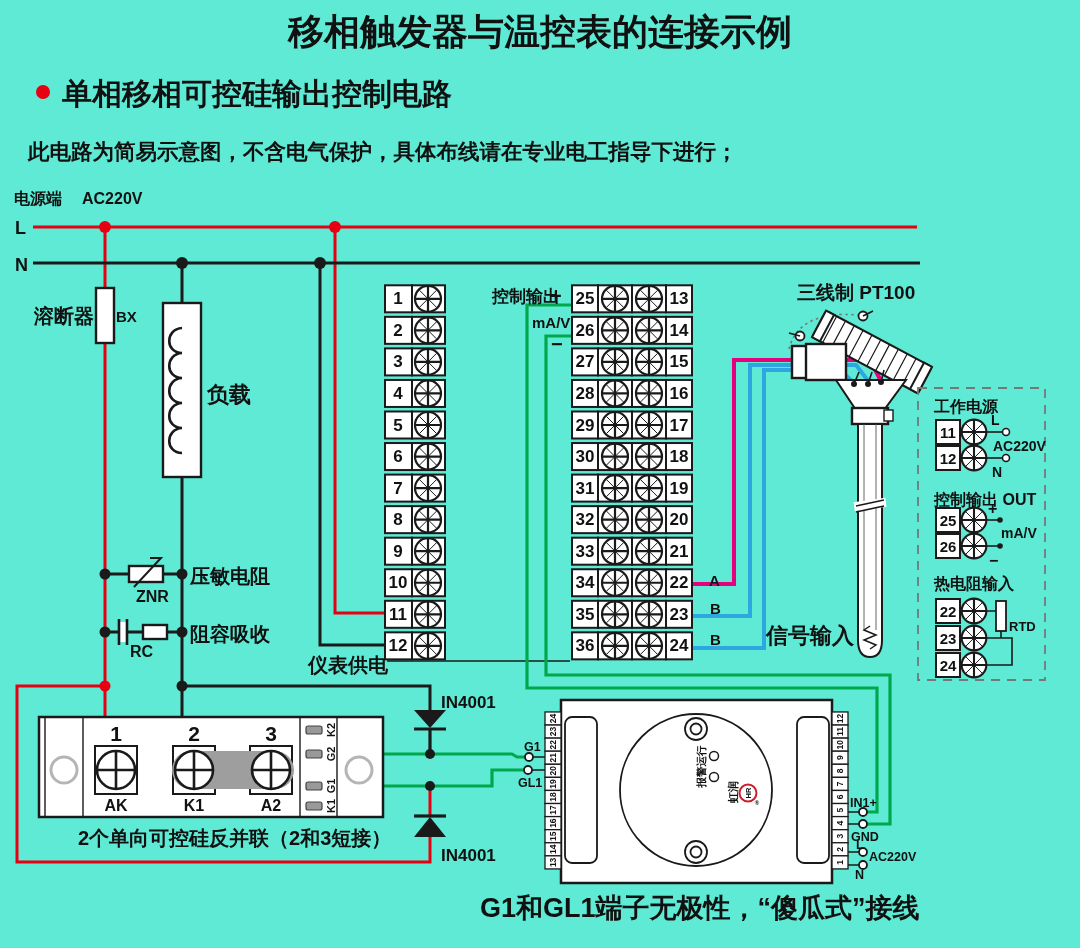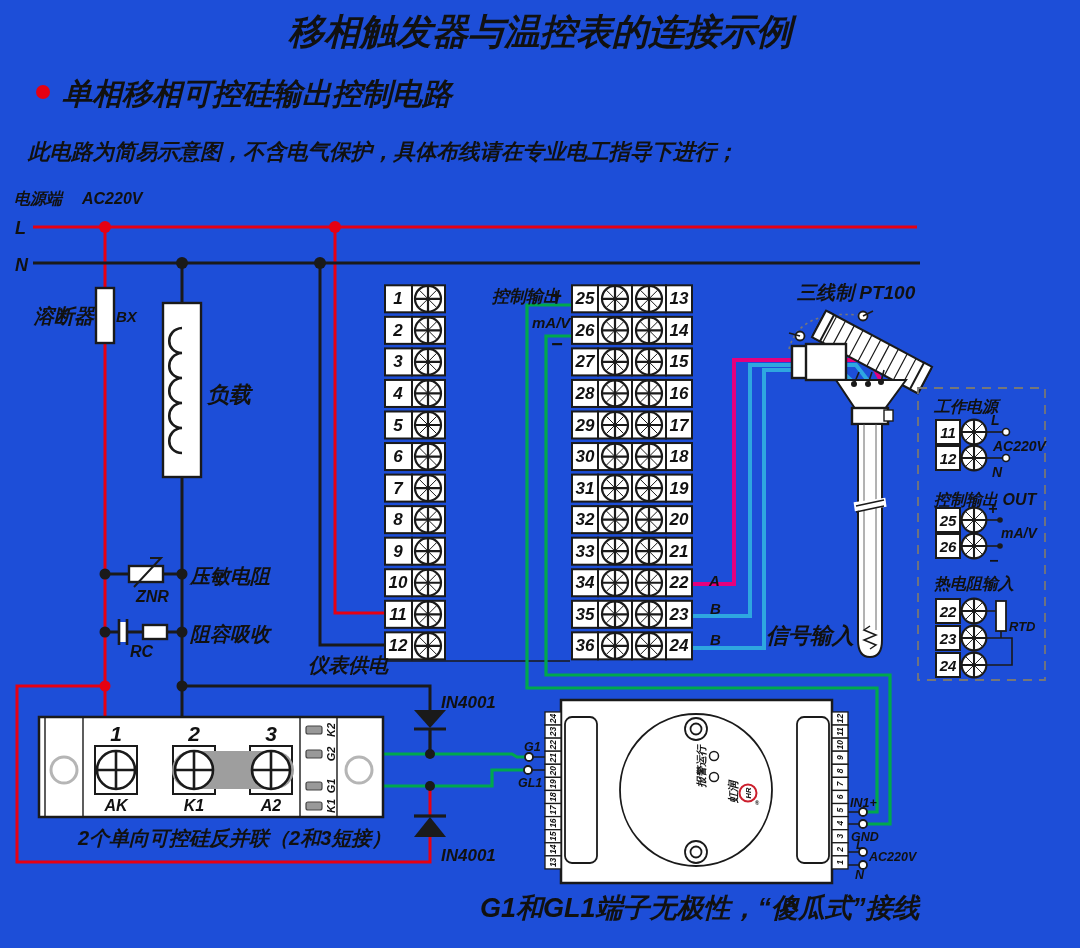--- a/index.html
+++ b/index.html
@@ -1,17 +1,17 @@
 <!DOCTYPE html>
 <html><head>
 <meta charset="utf-8">
 <style>
   html,body{margin:0;padding:0;background:#fff;}
-  .stage{position:relative;width:1080px;height:948px;background:#1d4ed8;
-         font-family:"Liberation Sans",sans-serif;overflow:hidden;font-style:italic;}
+  .stage{position:relative;width:1080px;height:948px;background:#5eead4;
+         font-family:"Liberation Sans",sans-serif;overflow:hidden;}
   svg{position:absolute;left:0;top:0;}
   text{font-family:"Liberation Sans",sans-serif;fill:#111;}
   .t{font-weight:700;}
   .num{text-anchor:middle;dominant-baseline:central;font-weight:700;fill:#111;}
   .cell{fill:#fff;stroke:#1a1a1a;stroke-width:2;}
   g.thin .cell{stroke-width:1.3;}
   .wire{fill:none;}
   .comp{fill:#fff;stroke:#1a1a1a;stroke-width:2.4;}
 </style>
 </head>

